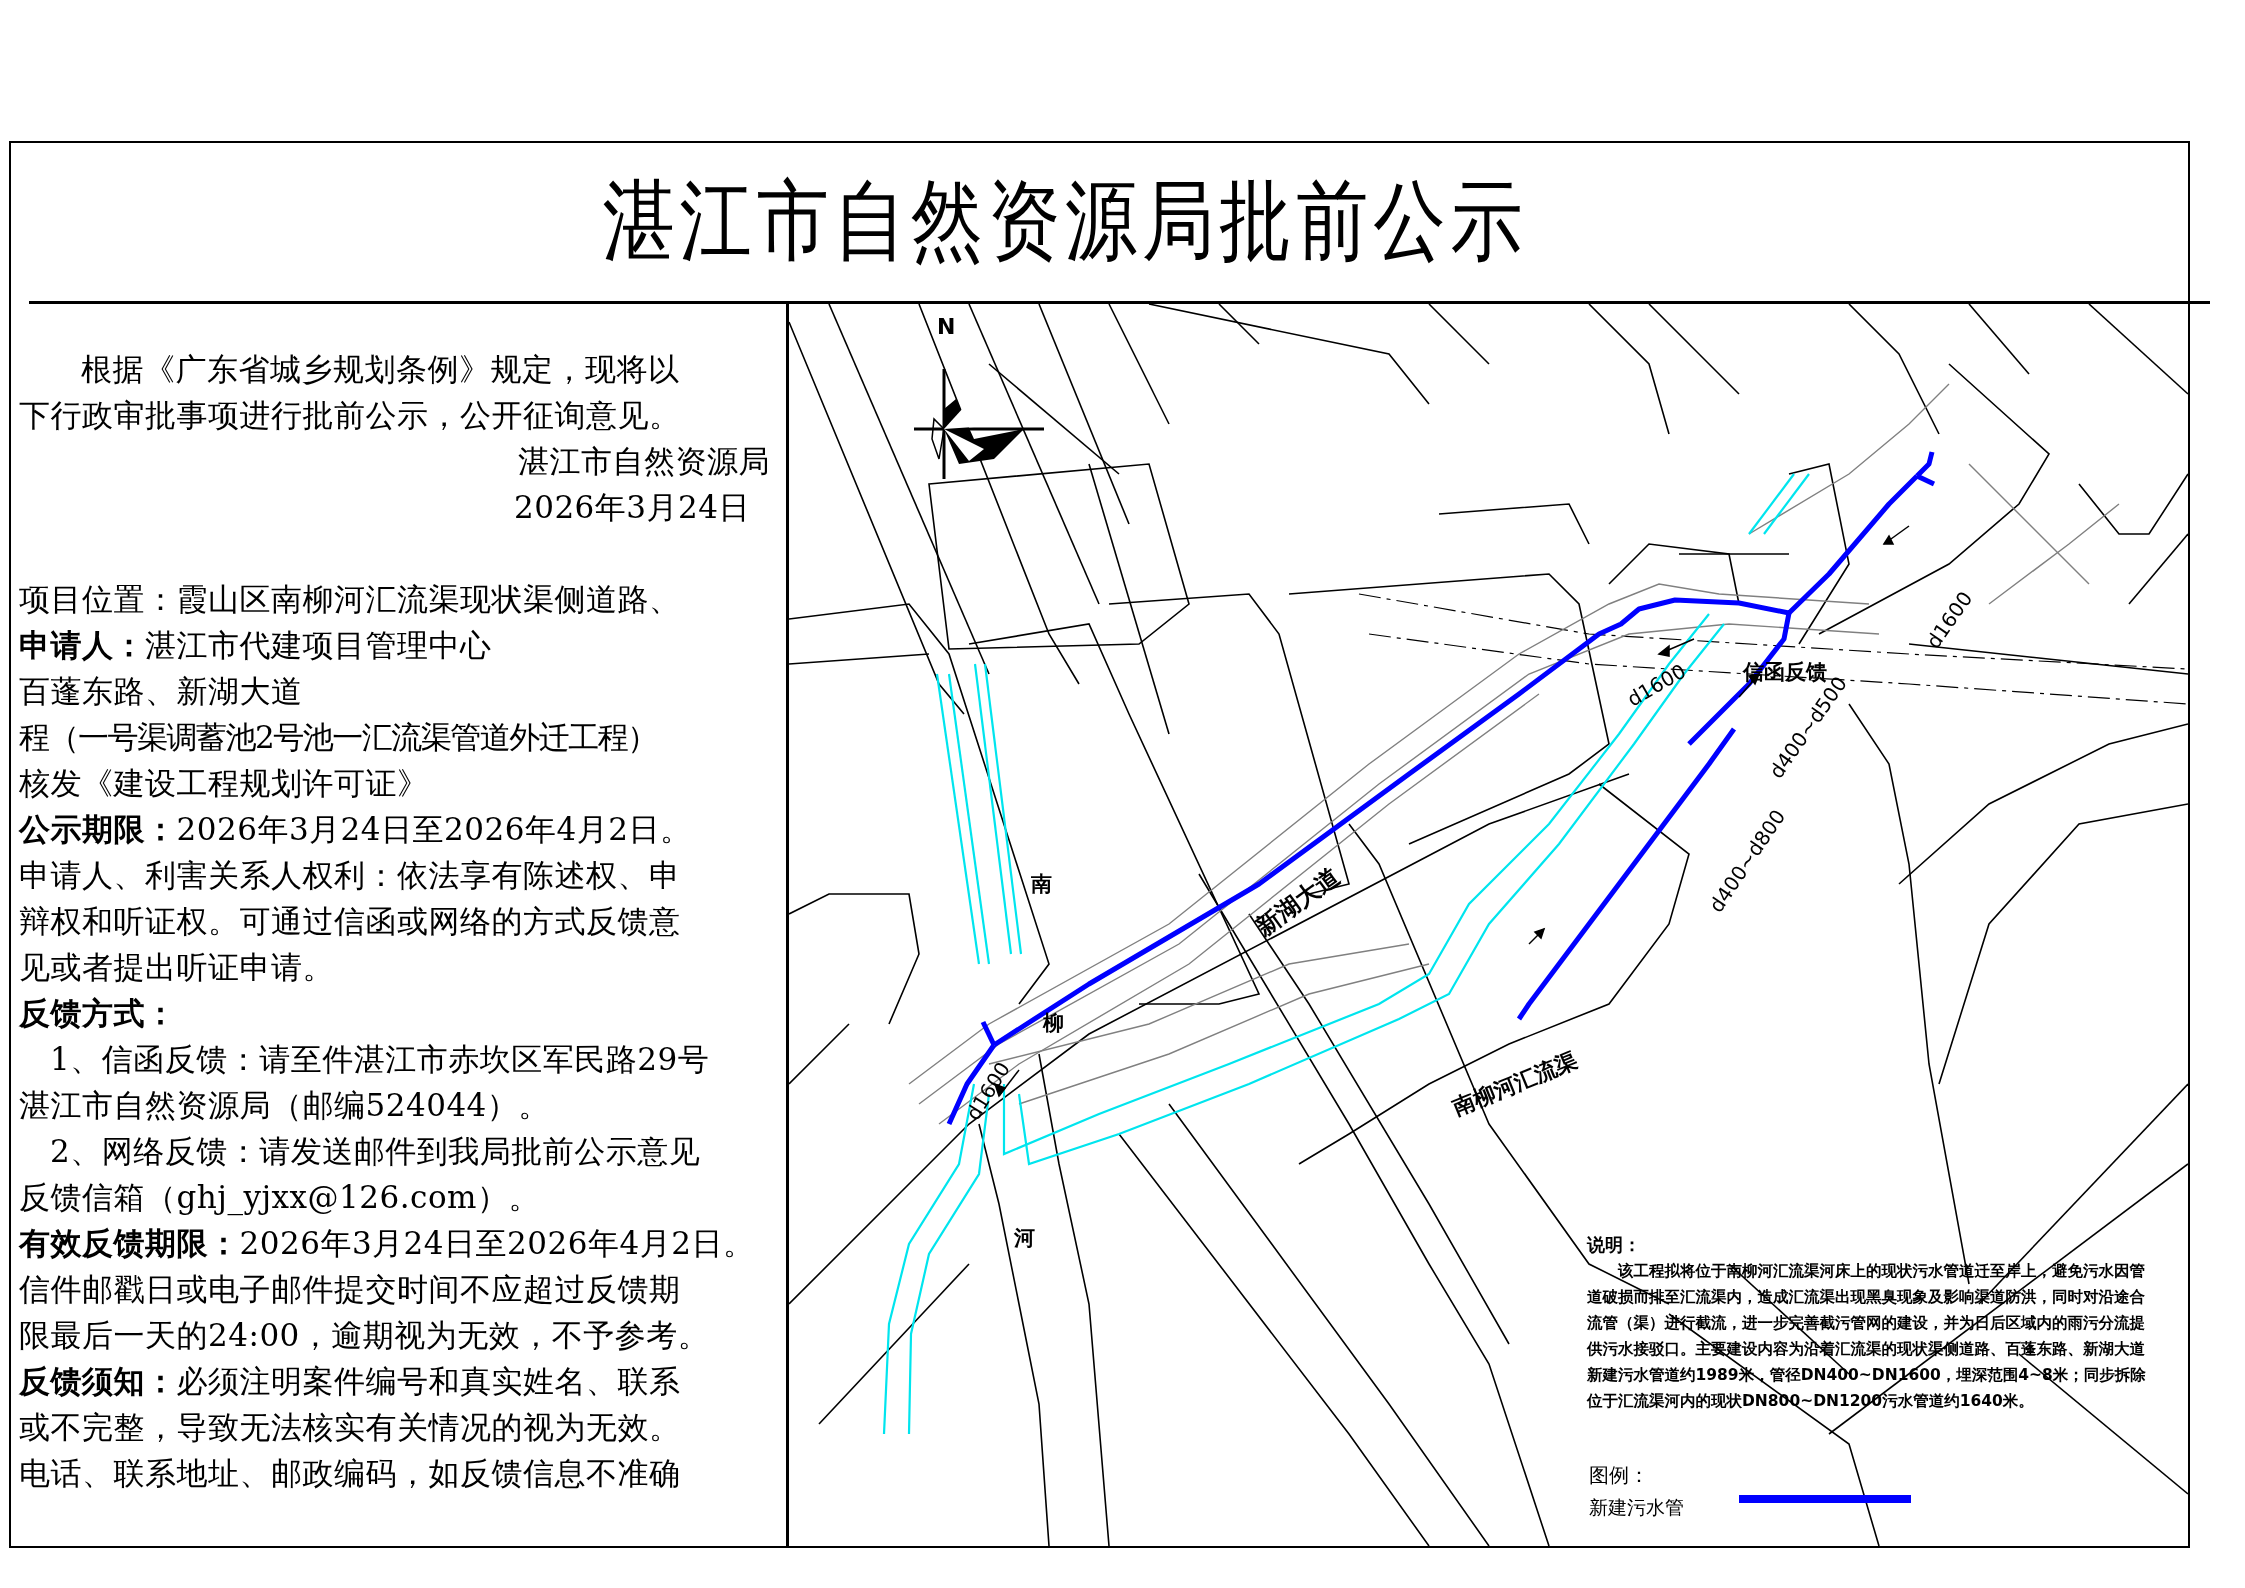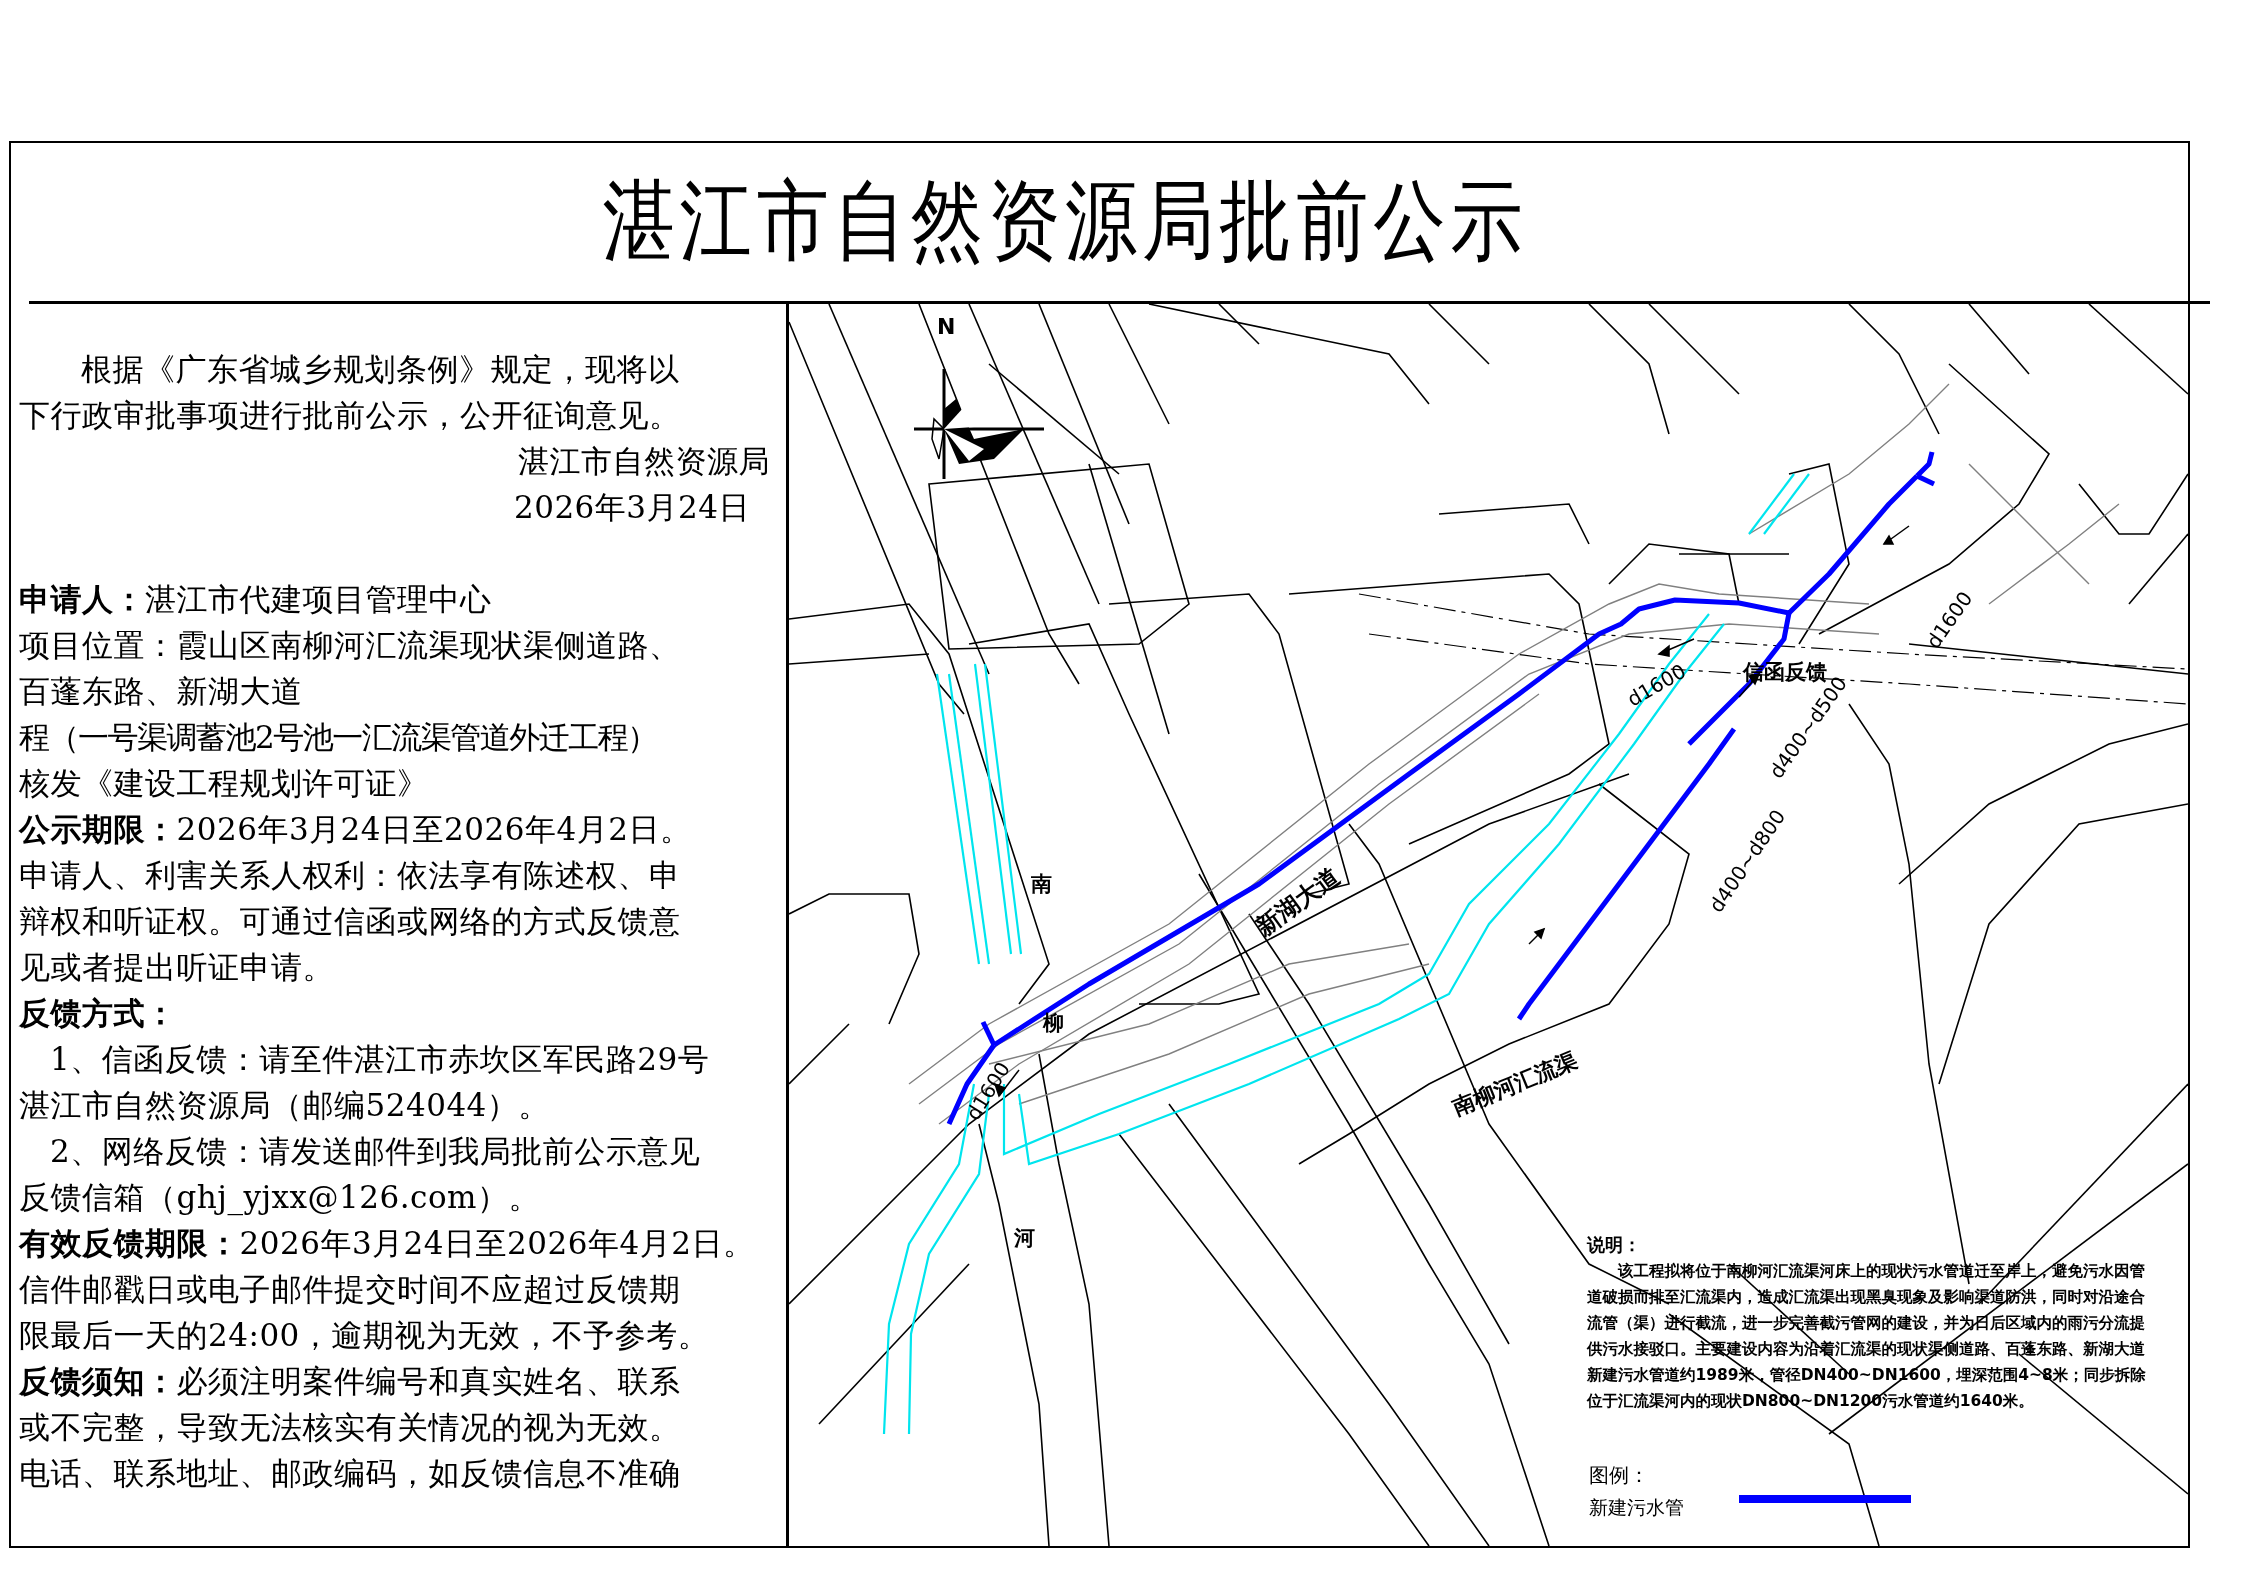--- a/index.html
+++ b/index.html
@@ -49,22 +49,22 @@
 </div>
 
 <div class="left-panel">
   <div class="notice">
     <div style="height:26px"></div>
     <p class="indent">根据《广东省城乡规划条例》规定，现将以</p>
     <p>下行政审批事项进行批前公示，公开征询意见。</p>
     <p class="right">湛江市自然资源局</p>
     <p class="right2">2026年3月24日</p>
     <div class="gap"></div>
+    <p><span>项目位置：</span><span>霞山区南柳河汇流渠现状渠侧道路、</span></p>
     <p><span class="b">申请人：</span><span>湛江市代建项目管理中心</span></p>
-    <p><span>项目位置：</span><span>霞山区南柳河汇流渠现状渠侧道路、</span></p>
     <p>百蓬东路、新湖大道</p>
     <p style="letter-spacing:-1.5px">程（一号渠调蓄池2号池一汇流渠管道外迁工程）</p>
     <p>核发《建设工程规划许可证》</p>
     <p><span class="b">公示期限：</span><span>2026年3月24日至2026年4月2日。</span></p>
     <p>申请人、利害关系人权利：依法享有陈述权、申</p>
     <p>辩权和听证权。可通过信函或网络的方式反馈意</p>
     <p>见或者提出听证申请。</p>
     <p class="b">反馈方式：</p>
     <p class="indent" style="text-indent:1em">1、信函反馈：请至件湛江市赤坎区军民路29号</p>
     <p>湛江市自然资源局（邮编524044）。</p>

